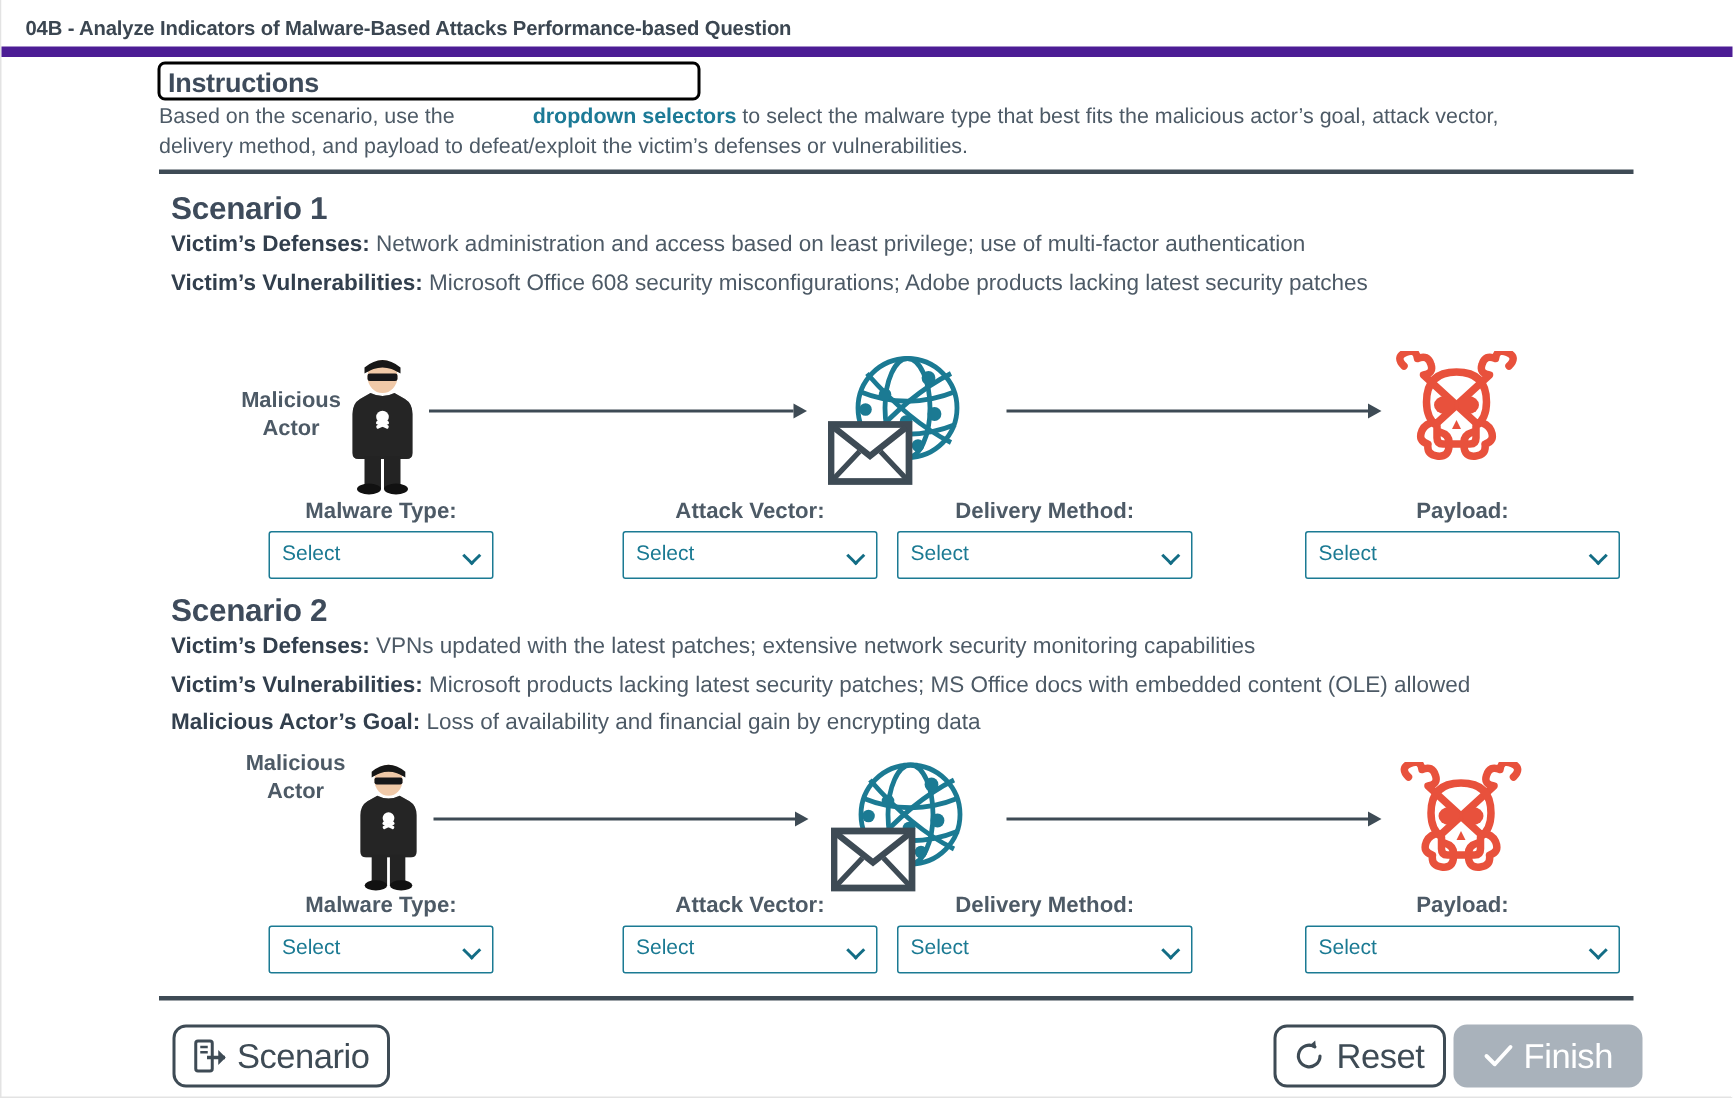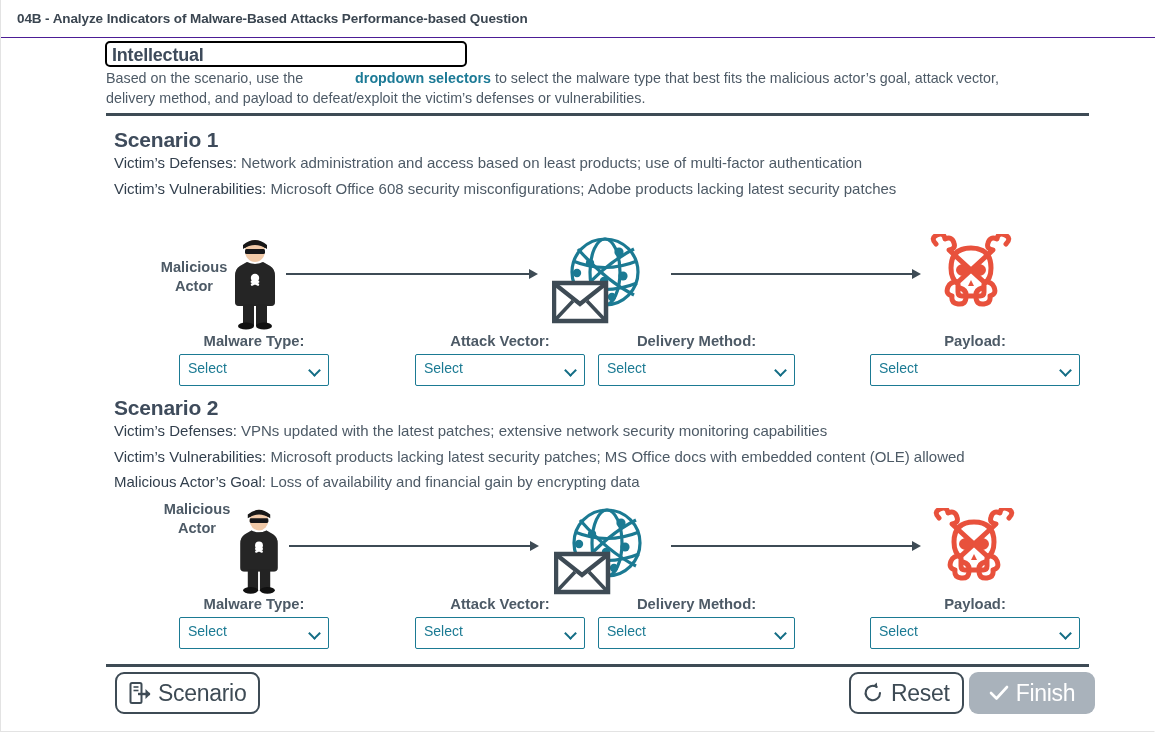--- a/index.html
+++ b/index.html
@@ -16,21 +16,21 @@
     background: #ffffff;
     border-left: 1px solid #e3e3e3;
     border-bottom: 1px solid #e3e3e3;
     border-right: 1px solid #ffffff;
   }
 
   
   .header {
     position: absolute; left: 0; top: 0;
     width: 1155px; height: 38px;
-    border-bottom: 1px solid #4c1d95;
+    border-bottom: 7px solid #4c1d95;
     background: #ffffff;
   }
   .header-title {
     position: absolute; left: 16px; top: 11px;
     font-size: 13.5px; font-weight: 700; color: #3b4651;
     letter-spacing: -0.1px; white-space: nowrap;
   }
 
   
   .instr-box {
@@ -62,21 +62,21 @@
   
   .scenario-title {
     position: absolute;
     font-size: 21px; font-weight: 700; color: #3e4b5b;
     letter-spacing: -0.2px;
   }
   .scn-line {
     position: absolute;
     font-size: 15px; color: #4d5a66; white-space: nowrap;
   }
-  .scn-line .lbl { font-weight: 400; color: #323f4d; }
+  .scn-line .lbl { font-weight: 700; color: #323f4d; }
 
   
   .actor-label {
     position: absolute;
     font-size: 14.6px; font-weight: 700; color: #4d5a66;
     text-align: center; line-height: 19px; width: 82px;
   }
   .hacker { position: absolute; }
   .globe { position: absolute; }
   .skull { position: absolute; }
@@ -119,20 +119,21 @@
   }
 
   
   .btn {
     position: absolute;
     display: flex; align-items: center; gap: 7px;
     border-radius: 9px;
     font-size: 23px; letter-spacing: -0.3px;
     padding: 0 12px;
     height: 42px;
+    margin-top: 11px;
   }
   .btn-outline {
     border: 2.5px solid #3e4b55;
     color: #3e4b55;
     background: #ffffff;
   }
   .btn-filled {
     background: #a9b2bb;
     color: #ffffff;
     border: none;
@@ -142,31 +143,31 @@
 </head>
 <body>
 
 <div id="page">
 
   <div class="header">
     <div class="header-title">04B - Analyze Indicators of Malware-Based Attacks Performance-based Question</div>
   </div>
 
   <div class="instr-box">
-    <span class="instr-box-label">Intellectual</span>
+    <span class="instr-box-label">Instructions</span>
   </div>
   <div class="instr-text"><span>Based on the scenario, use the </span><b>dropdown selectors</b><span> to select the malware type that best fits the malicious actor’s goal, attack vector, delivery method, and payload to defeat/exploit the victim’s defenses or vulnerabilities.</span></div>
 
   <div class="hr-main" id="hr-top"></div>
   <div class="hr-main" id="hr-bottom"></div>
 
   <div class="scenario-title" style="left:113px; top:128px;">Scenario 1</div>
 
   <div class="scn-line" style="left:113px; top:154px;">
-    <span class="lbl">Victim’s Defenses:</span><span> Network administration and access based on least products; use of multi-factor authentication</span>
+    <span class="lbl">Victim’s Defenses:</span><span> Network administration and access based on least privilege; use of multi-factor authentication</span>
   </div>
   <div class="scn-line" style="left:113px; top:180px;">
     <span class="lbl">Victim’s Vulnerabilities:</span><span> Microsoft Office 608 security misconfigurations; Adobe products lacking latest security patches</span>
   </div>
 
   <div class="actor-label" style="left:152px; top:258px;">Malicious<br>Actor</div>
 
   <div class="hacker" style="left:226px; top:238px;">
     <svg width="56" height="92" viewBox="0 0 56 92">
       <ellipse cx="28" cy="13" rx="10" ry="11" fill="#f0c9a8"></ellipse>

